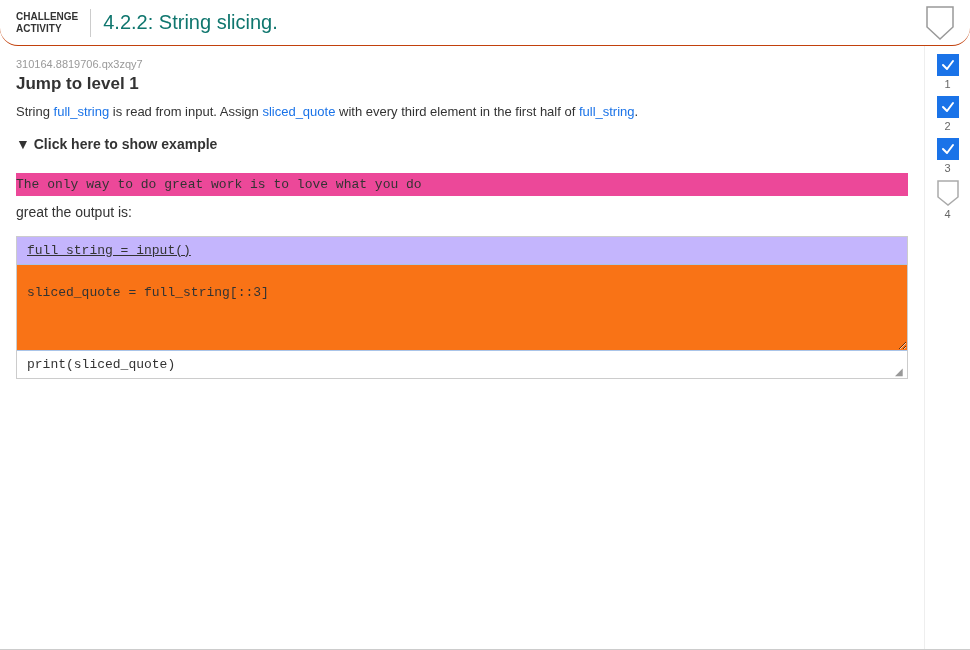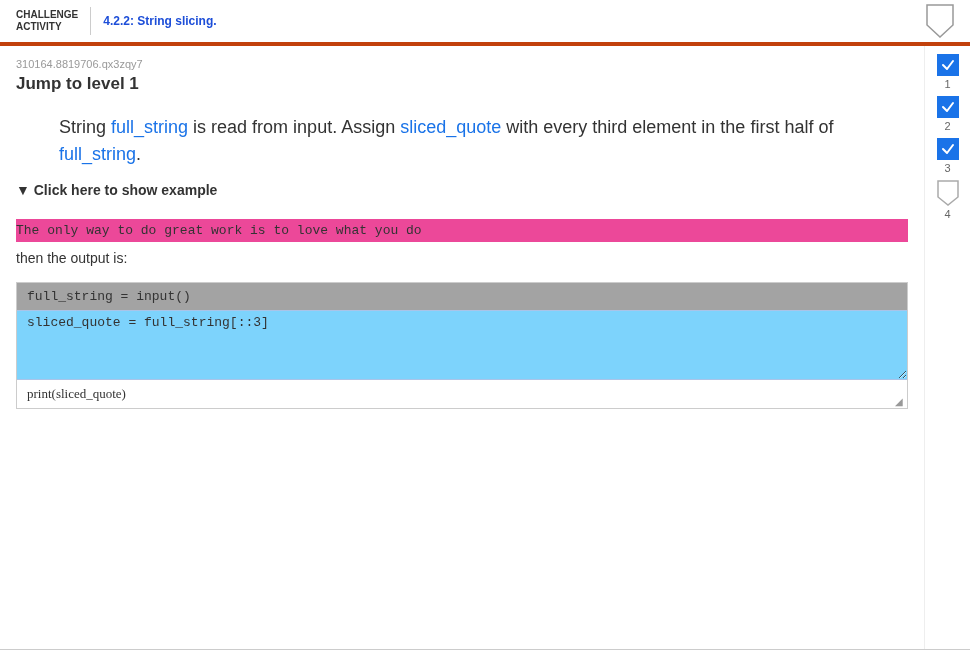--- a/index.html
+++ b/index.html
@@ -3,44 +3,45 @@
   <meta charset="utf-8">
   <style>
     * { box-sizing: border-box; margin: 0; padding: 0; }
     body { font-family: Arial, sans-serif; font-size: 14px; background: #fff; color: #333; width: 970px; height: 650px; overflow: hidden; }
 
     
     .header {
       display: flex;
       align-items: center;
       padding: 8px 16px;
-      border-bottom: 4px solid #c2410c;
+      border-bottom: 1px solid #c2410c;
       background: #fff;
       height: 46px;
+      border-radius: 18px;
     }
     .header-challenge {
       display: flex;
       flex-direction: column;
       font-size: 10px;
       font-weight: bold;
       color: #333;
       text-transform: uppercase;
       line-height: 1.2;
       margin-right: 12px;
     }
     .header-divider {
       width: 1px;
       height: 28px;
       background: #ccc;
       margin-right: 12px;
     }
     .header-title {
-      font-size: 12px;
-      color: #1d4ed8;
-      font-weight: bold;
+      font-size: 20px;
+      color: #0f766e;
+      font-weight: normal;
     }
 
     
     .main-container {
       display: flex;
       height: calc(650px - 46px);
     }
 
     
     .content {
@@ -52,29 +53,28 @@
     .session-id {
       font-size: 11px;
       color: #999;
       margin-bottom: 4px;
     }
 
     .level-title {
       font-size: 17px;
       font-weight: bold;
       color: #333;
-      margin-bottom: 20px;
+      margin-bottom: 8px;
     }
 
     .description {
-      font-size: 18px;
+      font-size: 13px;
       color: #333;
       margin-bottom: 14px;
       line-height: 1.5;
-      margin-left: 43px;
     }
 
     .example-toggle {
       font-size: 14px;
       font-weight: bold;
       color: #333;
       cursor: pointer;
       margin-bottom: 21px;
       display: flex;
       align-items: center;
@@ -109,41 +109,42 @@
       margin-top: 16px;
       background: #fff;
       position: relative;
     }
 
     .editor-static-line {
       font-family: 'Courier New', Courier, monospace;
       font-size: 13px;
       color: #333;
       padding: 6px 10px;
-      background: #a3a3a3;
+      background: #c4b5fd;
+      text-decoration: underline;
     }
 
     .editor-textarea {
       width: 100%;
       font-family: 'Courier New', Courier, monospace;
       font-size: 13px;
       color: #333;
       border: 1px solid #aac4e8;
       border-left: none;
       border-right: none;
-      padding: 4px 10px;
+      padding: 20px 10px;
       resize: vertical;
       min-height: 70px;
       outline: none;
-      background: #7dd3fc;
+      background: #f97316;
       display: block;
     }
 
     .editor-bottom-line {
-      font-family: Liberation Serif, serif;
+      font-family: Liberation Mono, monospace;
       font-size: 13px;
       color: #333;
       padding: 6px 10px;
       background: #fff;
     }
 
     .resize-handle {
       position: absolute;
       bottom: 2px;
       right: 2px;
@@ -219,21 +220,21 @@
 
     <div class="description">
       String <span style="color:#1a73e8">full_string</span> is read from input. Assign <span style="color:#1a73e8">sliced_quote</span> with every third element in the first half of <span style="color:#1a73e8">full_string</span>.
     </div>
 
     <div class="example-toggle">▼ Click here to show example</div>
 
 
     <div class="code-block">The only way to do great work is to love what you do</div>
 
-    <div class="then-text">then the output is:</div>
+    <div class="then-text">great the output is:</div>
 
 
     <div class="editor-container">
       <div class="editor-static-line">full_string = input()</div>
       <textarea class="editor-textarea" rows="3" style="">sliced_quote = full_string[::3]</textarea>
       <div class="editor-bottom-line">print(sliced_quote)</div>
       <div class="resize-handle">◢</div>
     </div>
 
   </div>

